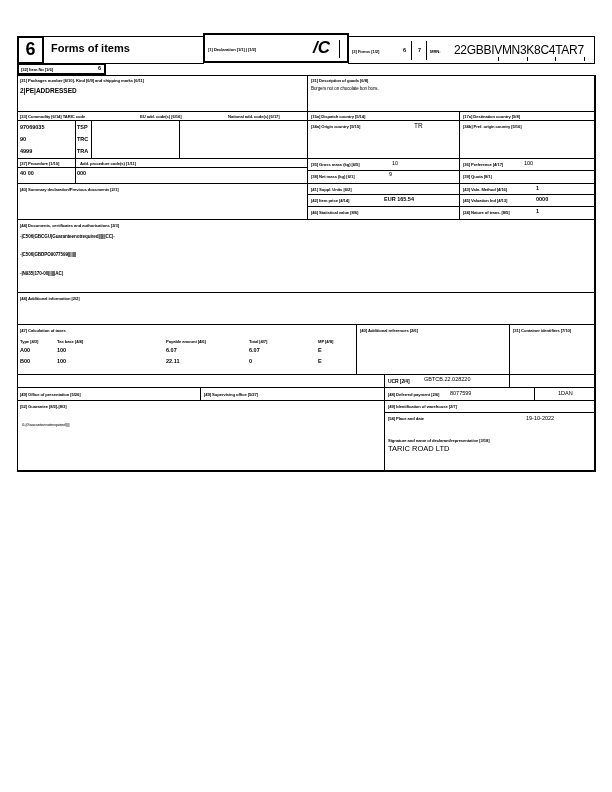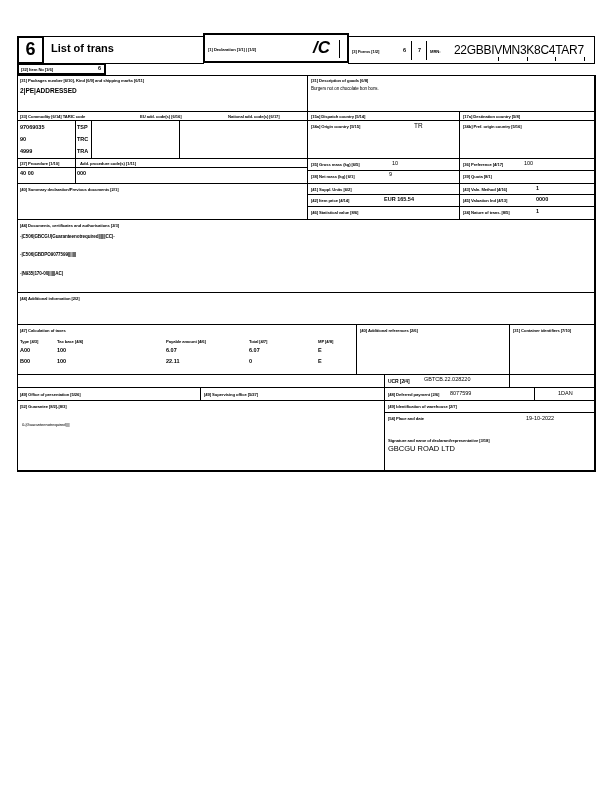--- a/index.html
+++ b/index.html
@@ -14,21 +14,21 @@
   .hl { position: absolute; height: 1px; background: #000; }
   .vl { position: absolute; width: 1px; background: #000; }
 </style>
 </head>
 <body>
 
 <div class="box thick" style="left:17px;top:36px;width:27px;height:28px;">
   <div class="abs" style="left:0;top:1px;width:23px;text-align:center;font-size:18px;font-weight:bold;">6</div>
 </div>
 <div class="box" style="left:43px;top:36px;width:161px;height:28px;border-width:1px 0 1px 0;">
-  <div class="abs" style="left:8px;top:5px;font-size:11px;font-weight:bold;">List of trans</div>
+  <div class="abs" style="left:8px;top:5px;font-size:11px;font-weight:bold;">Forms of items</div>
 </div>
 <div class="box thick" style="left:203px;top:33px;width:146px;height:30px;">
   <div class="abs lbl" style="left:3px;top:12px;">[1] Declaration [1/1] | [1/2]</div>
   <div class="abs" style="left:108px;top:3px;font-size:17px;font-weight:bold;font-style:italic;">/C</div>
   <div class="vl" style="left:134px;top:5px;height:18px;"></div>
 </div>
 <div class="box" style="left:348px;top:36px;width:247px;height:28px;border-left:0;">
   <div class="abs lbl" style="left:4px;top:12px;">[3] Forms [1/2]</div>
   <div class="abs val-sm" style="left:55px;top:10px;">6</div>
   <div class="vl" style="left:63px;top:4px;height:19px;"></div>
@@ -176,13 +176,13 @@
 
 <div class="abs lbl" style="left:20px;top:404px;">[52] Guarantee [8/2]-[8/3]</div>
 <div class="abs lbl" style="left:22px;top:422px;font-weight:normal;">0-|Guaranteenotrequired||||</div>
 
 <div class="abs lbl" style="left:388px;top:404px;">[49] Identification of warehouse [2/7]</div>
 <div class="hl" style="left:384px;top:412px;width:211px;"></div>
 
 <div class="abs lbl" style="left:388px;top:416px;">[54] Place and date</div>
 <div class="abs val-sm" style="left:526px;top:415px;font-weight:normal;">19-10-2022</div>
 <div class="abs lbl" style="left:388px;top:438px;">Signature and name of declarant/representative [3/18]</div>
-<div class="abs val" style="left:388px;top:444px;font-weight:normal;font-size:7.5px;">GBCGU ROAD LTD</div>
+<div class="abs val" style="left:388px;top:444px;font-weight:normal;font-size:7.5px;">TARIC ROAD LTD</div>
 
 </body></html>

